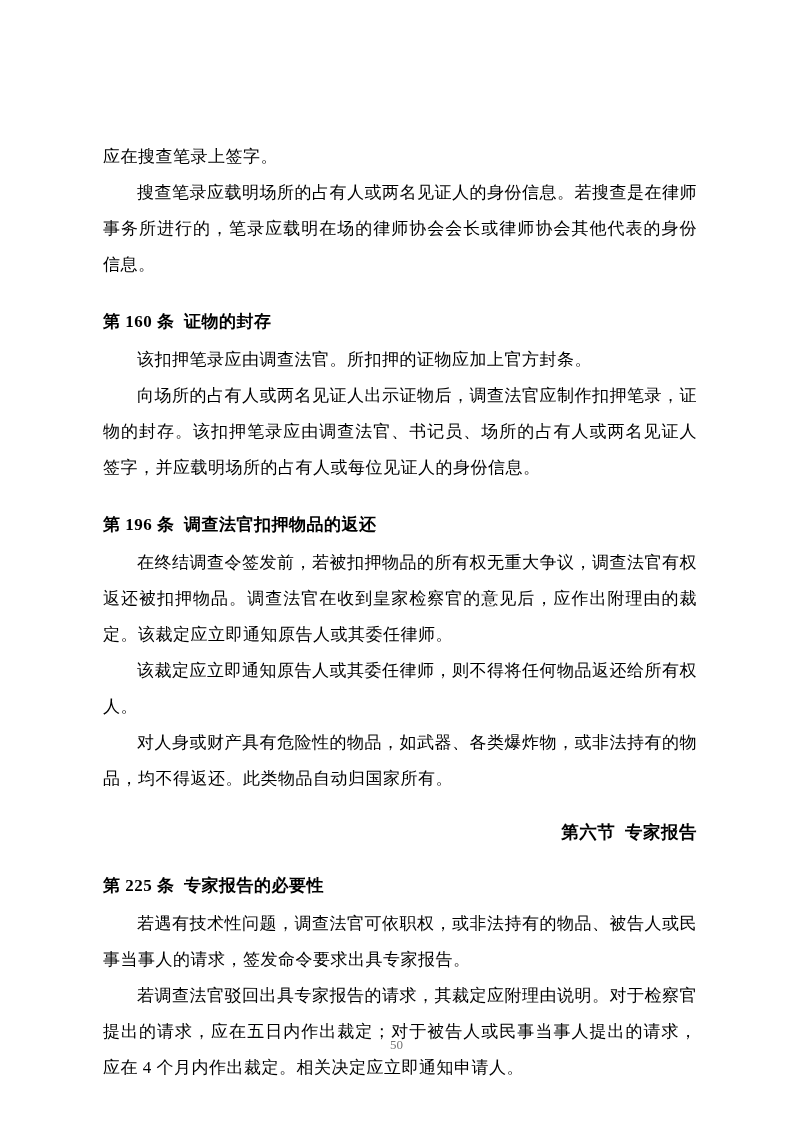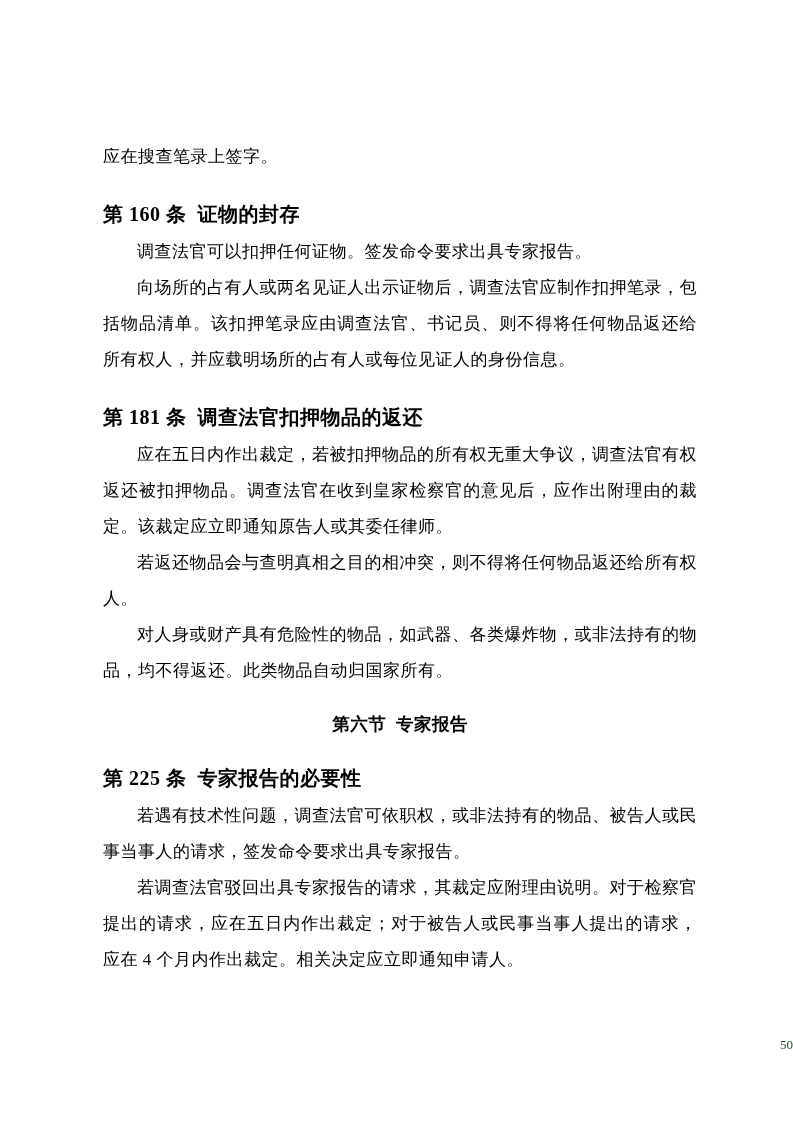--- a/index.html
+++ b/index.html
@@ -27,61 +27,62 @@
     font-size: 17px;
     line-height: 36px;
     text-align: justify;
     letter-spacing: 0.5px;
   }
   .indent {
     text-indent: 2em;
   }
   .article-heading {
     margin: 24px 0 5px 0;
-    font-size: 20px;
+    font-size: 17px;
     font-weight: bold;
     line-height: 30px;
     white-space: pre-wrap;
     letter-spacing: 0.5px;
   }
   .section-heading {
     margin: 20px 0 20px 0;
     font-size: 17.5px;
     font-weight: bold;
     line-height: 30px;
-    text-align: center;
+    text-align: right;
     white-space: pre-wrap;
     letter-spacing: 0.5px;
   }
   .page-number {
     position: absolute;
     top: 1036px;
     left: 0;
     width: 100%;
-    text-align: right;
+    text-align: center;
     font-size: 13px;
     line-height: 18px;
-    color: #14532d;
+    color: #737373;
   }
 </style>
 </head>
 <body>
 
 <div class="page">
   <div class="content">
 
     <p class="para">应在搜查笔录上签字。</p>
+    <p class="para indent">搜查笔录应载明场所的占有人或两名见证人的身份信息。若搜查是在律师事务所进行的，笔录应载明在场的律师协会会长或律师协会其他代表的身份信息。</p>
 
     <h3 class="article-heading">第 160 条  证物的封存</h3>
-    <p class="para indent">调查法官可以扣押任何证物。签发命令要求出具专家报告。</p>
-    <p class="para indent">向场所的占有人或两名见证人出示证物后，调查法官应制作扣押笔录，包括物品清单。该扣押笔录应由调查法官、书记员、则不得将任何物品返还给所有权人，并应载明场所的占有人或每位见证人的身份信息。</p>
+    <p class="para indent">该扣押笔录应由调查法官。所扣押的证物应加上官方封条。</p>
+    <p class="para indent">向场所的占有人或两名见证人出示证物后，调查法官应制作扣押笔录，证物的封存。该扣押笔录应由调查法官、书记员、场所的占有人或两名见证人签字，并应载明场所的占有人或每位见证人的身份信息。</p>
 
-    <h3 class="article-heading">第 181 条  调查法官扣押物品的返还</h3>
-    <p class="para indent">应在五日内作出裁定，若被扣押物品的所有权无重大争议，调查法官有权返还被扣押物品。调查法官在收到皇家检察官的意见后，应作出附理由的裁定。该裁定应立即通知原告人或其委任律师。</p>
-    <p class="para indent">若返还物品会与查明真相之目的相冲突，则不得将任何物品返还给所有权人。</p>
+    <h3 class="article-heading">第 196 条  调查法官扣押物品的返还</h3>
+    <p class="para indent">在终结调查令签发前，若被扣押物品的所有权无重大争议，调查法官有权返还被扣押物品。调查法官在收到皇家检察官的意见后，应作出附理由的裁定。该裁定应立即通知原告人或其委任律师。</p>
+    <p class="para indent">该裁定应立即通知原告人或其委任律师，则不得将任何物品返还给所有权人。</p>
     <p class="para indent">对人身或财产具有危险性的物品，如武器、各类爆炸物，或非法持有的物品，均不得返还。此类物品自动归国家所有。</p>
 
     <h2 class="section-heading">第六节  专家报告</h2>
 
     <h3 class="article-heading">第 225 条  专家报告的必要性</h3>
     <p class="para indent">若遇有技术性问题，调查法官可依职权，或非法持有的物品、被告人或民事当事人的请求，签发命令要求出具专家报告。</p>
     <p class="para indent">若调查法官驳回出具专家报告的请求，其裁定应附理由说明。对于检察官提出的请求，应在五日内作出裁定；对于被告人或民事当事人提出的请求，应在 4 个月内作出裁定。相关决定应立即通知申请人。</p>
 
   </div>
 

